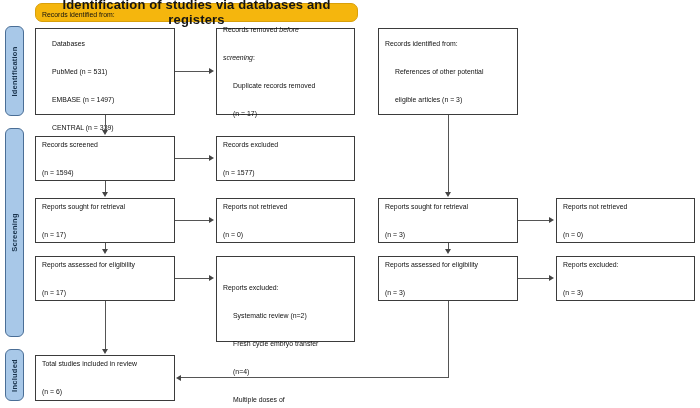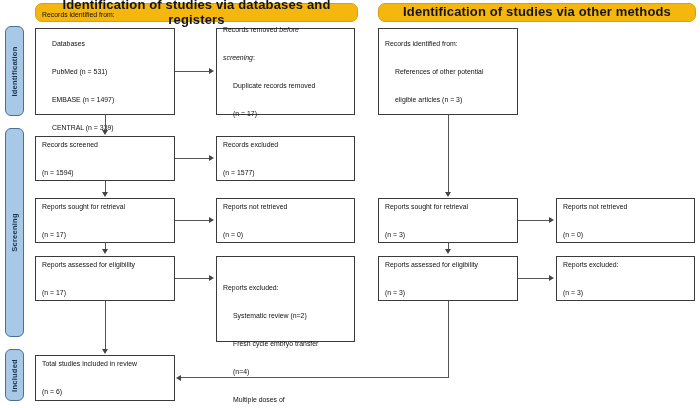--- a/index.html
+++ b/index.html
@@ -43,23 +43,20 @@
   .ar-l{border-top:3.4px solid transparent;border-bottom:3.4px solid transparent;border-right:5px solid #444;}
 </style>
 </head>
 <body>
 
 <div id="stage">
 
   <div class="hdr" style="left:35px;top:3px;width:323px;height:19px;">
     <span>Identification of studies via databases and registers</span>
   </div>
-  <div class="hdr" style="left:378px;top:3px;width:318px;height:19px;">
-    <span>Identification of studies via other methods</span>
-  </div>
 
   <div class="stage-lbl" style="left:5px;top:26px;width:19px;height:90px;">
     <span>Identification</span>
   </div>
   <div class="stage-lbl" style="left:5px;top:128px;width:19px;height:209px;">
     <span>Screening</span>
   </div>
   <div class="stage-lbl" style="left:5px;top:349px;width:19px;height:52px;">
     <span>Included</span>
   </div>

